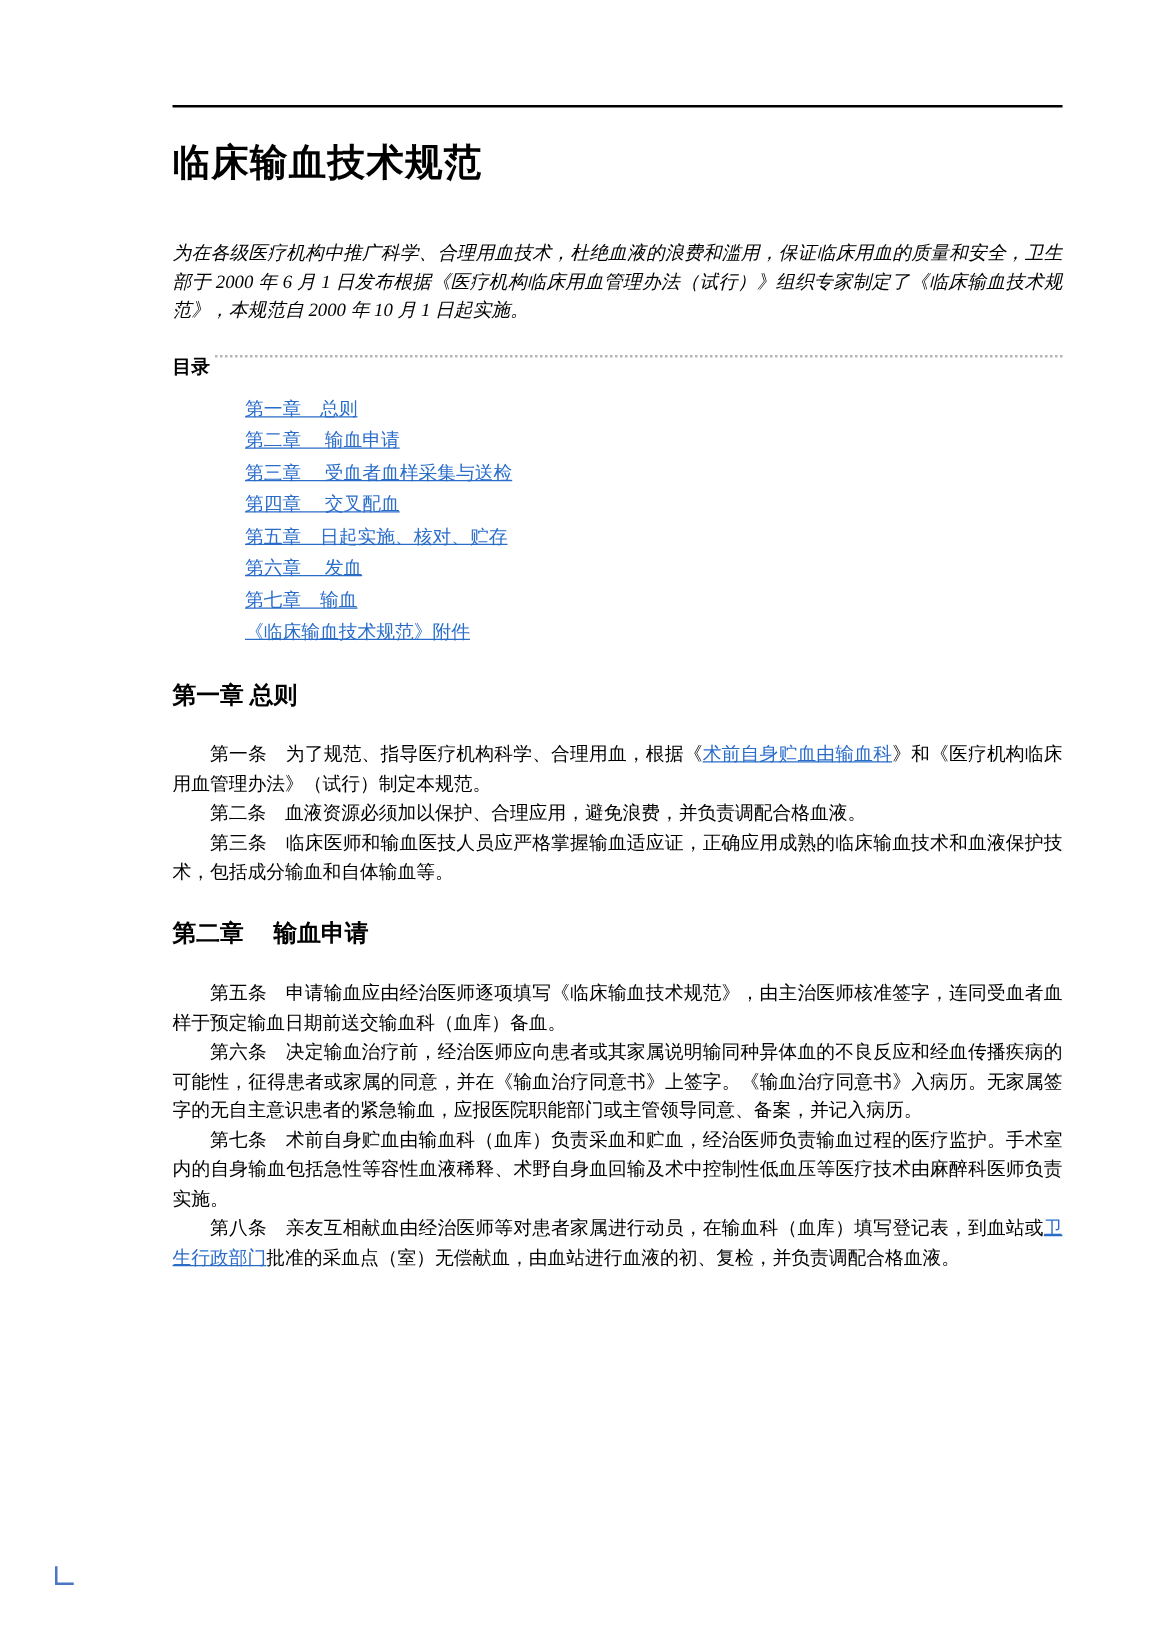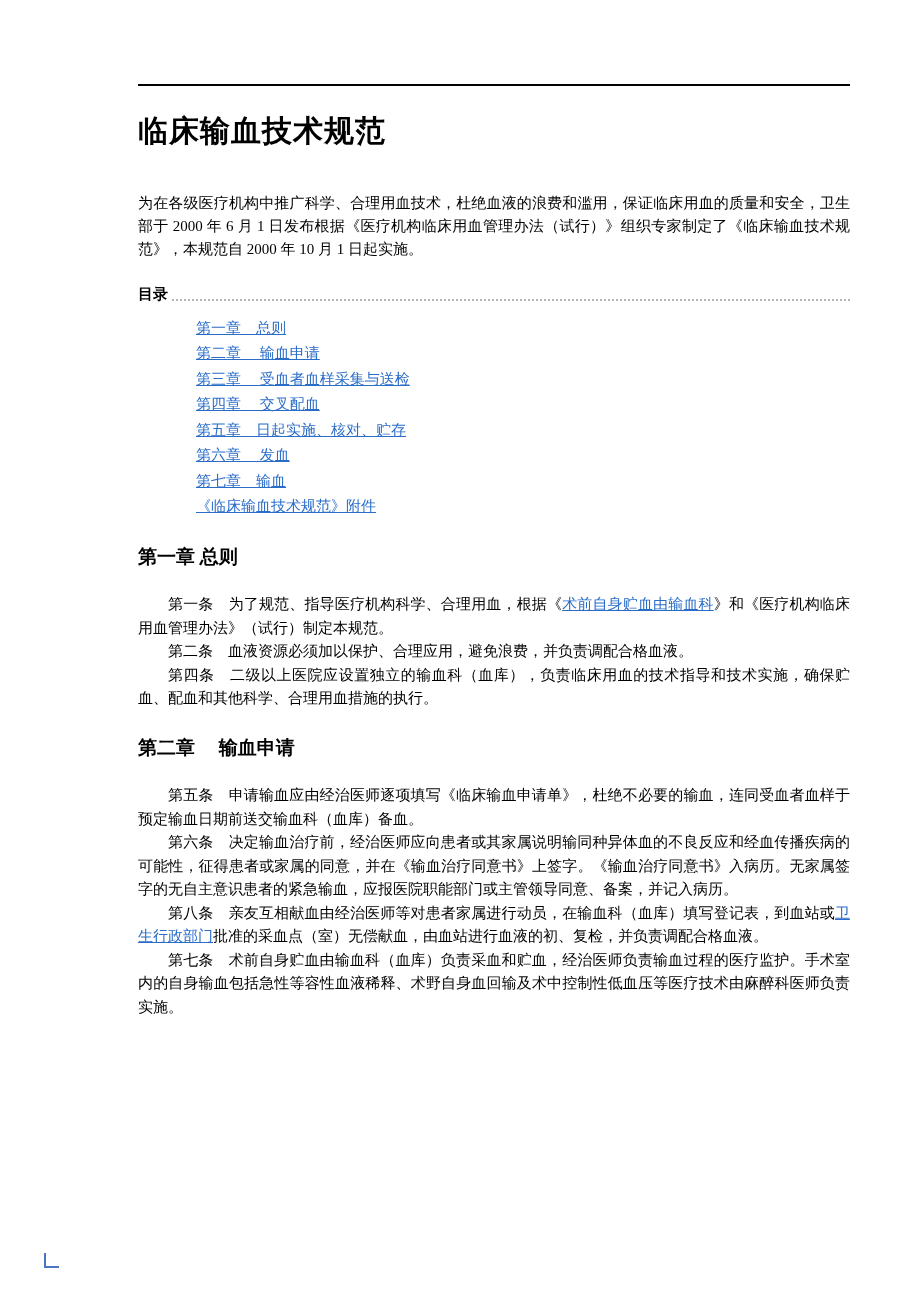--- a/index.html
+++ b/index.html
@@ -30,24 +30,24 @@
     font-size: 30px;
     font-weight: bold;
     margin: 26px 0 0 0;
     line-height: 1.25;
     letter-spacing: 1px;
   }
   p.intro {
     margin: 42px 0 0 0;
     line-height: 23px;
     text-align: justify;
+    font-style: italic;
   }
   .toc-header {
     display: flex;
-    align-items: flex-end;
     margin-top: 23px;
     height: 21px;
   }
   .toc-label {
     font-weight: bold;
     flex: 0 0 auto;
     padding-right: 4px;
     line-height: 21px;
   }
   .toc-dots {
@@ -118,28 +118,28 @@
     <a href="#">第七章　输血</a>
     <a href="#">《临床输血技术规范》附件</a>
   </div>
 
   <h2 class="chapter-heading">第一章 总则</h2>
 
   <p class="body-para"><span>第一条　为了规范、指导医疗机构科学、合理用血，根据《</span><a href="#" class="inline-link">术前自身贮血由输血科</a><span>》和《医疗机构临床用血管理办法》（试行）制定本规范。</span></p>
 
   <p class="body-para">第二条　血液资源必须加以保护、合理应用，避免浪费，并负责调配合格血液。</p>
 
+  <p class="body-para">第三条　临床医师和输血医技人员应严格掌握输血适应证，正确应用成熟的临床输血技术和血液保护技术，包括成分输血和自体输血等。</p>
 
-  <p class="body-para">第四条　二级以上医院应设置独立的输血科（血库），负责临床用血的技术指导和技术实施，确保贮血、配血和其他科学、合理用血措施的执行。</p>
 
   <h2 class="chapter-heading">第二章　 输血申请</h2>
 
-  <p class="body-para">第五条　申请输血应由经治医师逐项填写《临床输血申请单》，杜绝不必要的输血，连同受血者血样于预定输血日期前送交输血科（血库）备血。</p>
+  <p class="body-para">第五条　申请输血应由经治医师逐项填写《临床输血技术规范》，由主治医师核准签字，连同受血者血样于预定输血日期前送交输血科（血库）备血。</p>
 
   <p class="body-para">第六条　决定输血治疗前，经治医师应向患者或其家属说明输同种异体血的不良反应和经血传播疾病的可能性，征得患者或家属的同意，并在《输血治疗同意书》上签字。《输血治疗同意书》入病历。无家属签字的无自主意识患者的紧急输血，应报医院职能部门或主管领导同意、备案，并记入病历。</p>
 
+  <p class="body-para">第七条　术前自身贮血由输血科（血库）负责采血和贮血，经治医师负责输血过程的医疗监护。手术室内的自身输血包括急性等容性血液稀释、术野自身血回输及术中控制性低血压等医疗技术由麻醉科医师负责实施。</p>
+
   <p class="body-para"><span>第八条　亲友互相献血由经治医师等对患者家属进行动员，在输血科（血库）填写登记表，到血站或</span><a href="#" class="inline-link">卫生行政部门</a><span>批准的采血点（室）无偿献血，由血站进行血液的初、复检，并负责调配合格血液。</span></p>
-
-  <p class="body-para">第七条　术前自身贮血由输血科（血库）负责采血和贮血，经治医师负责输血过程的医疗监护。手术室内的自身输血包括急性等容性血液稀释、术野自身血回输及术中控制性低血压等医疗技术由麻醉科医师负责实施。</p>
 
   <div class="corner-mark"></div>
 
 </div>
 
 </body></html>

